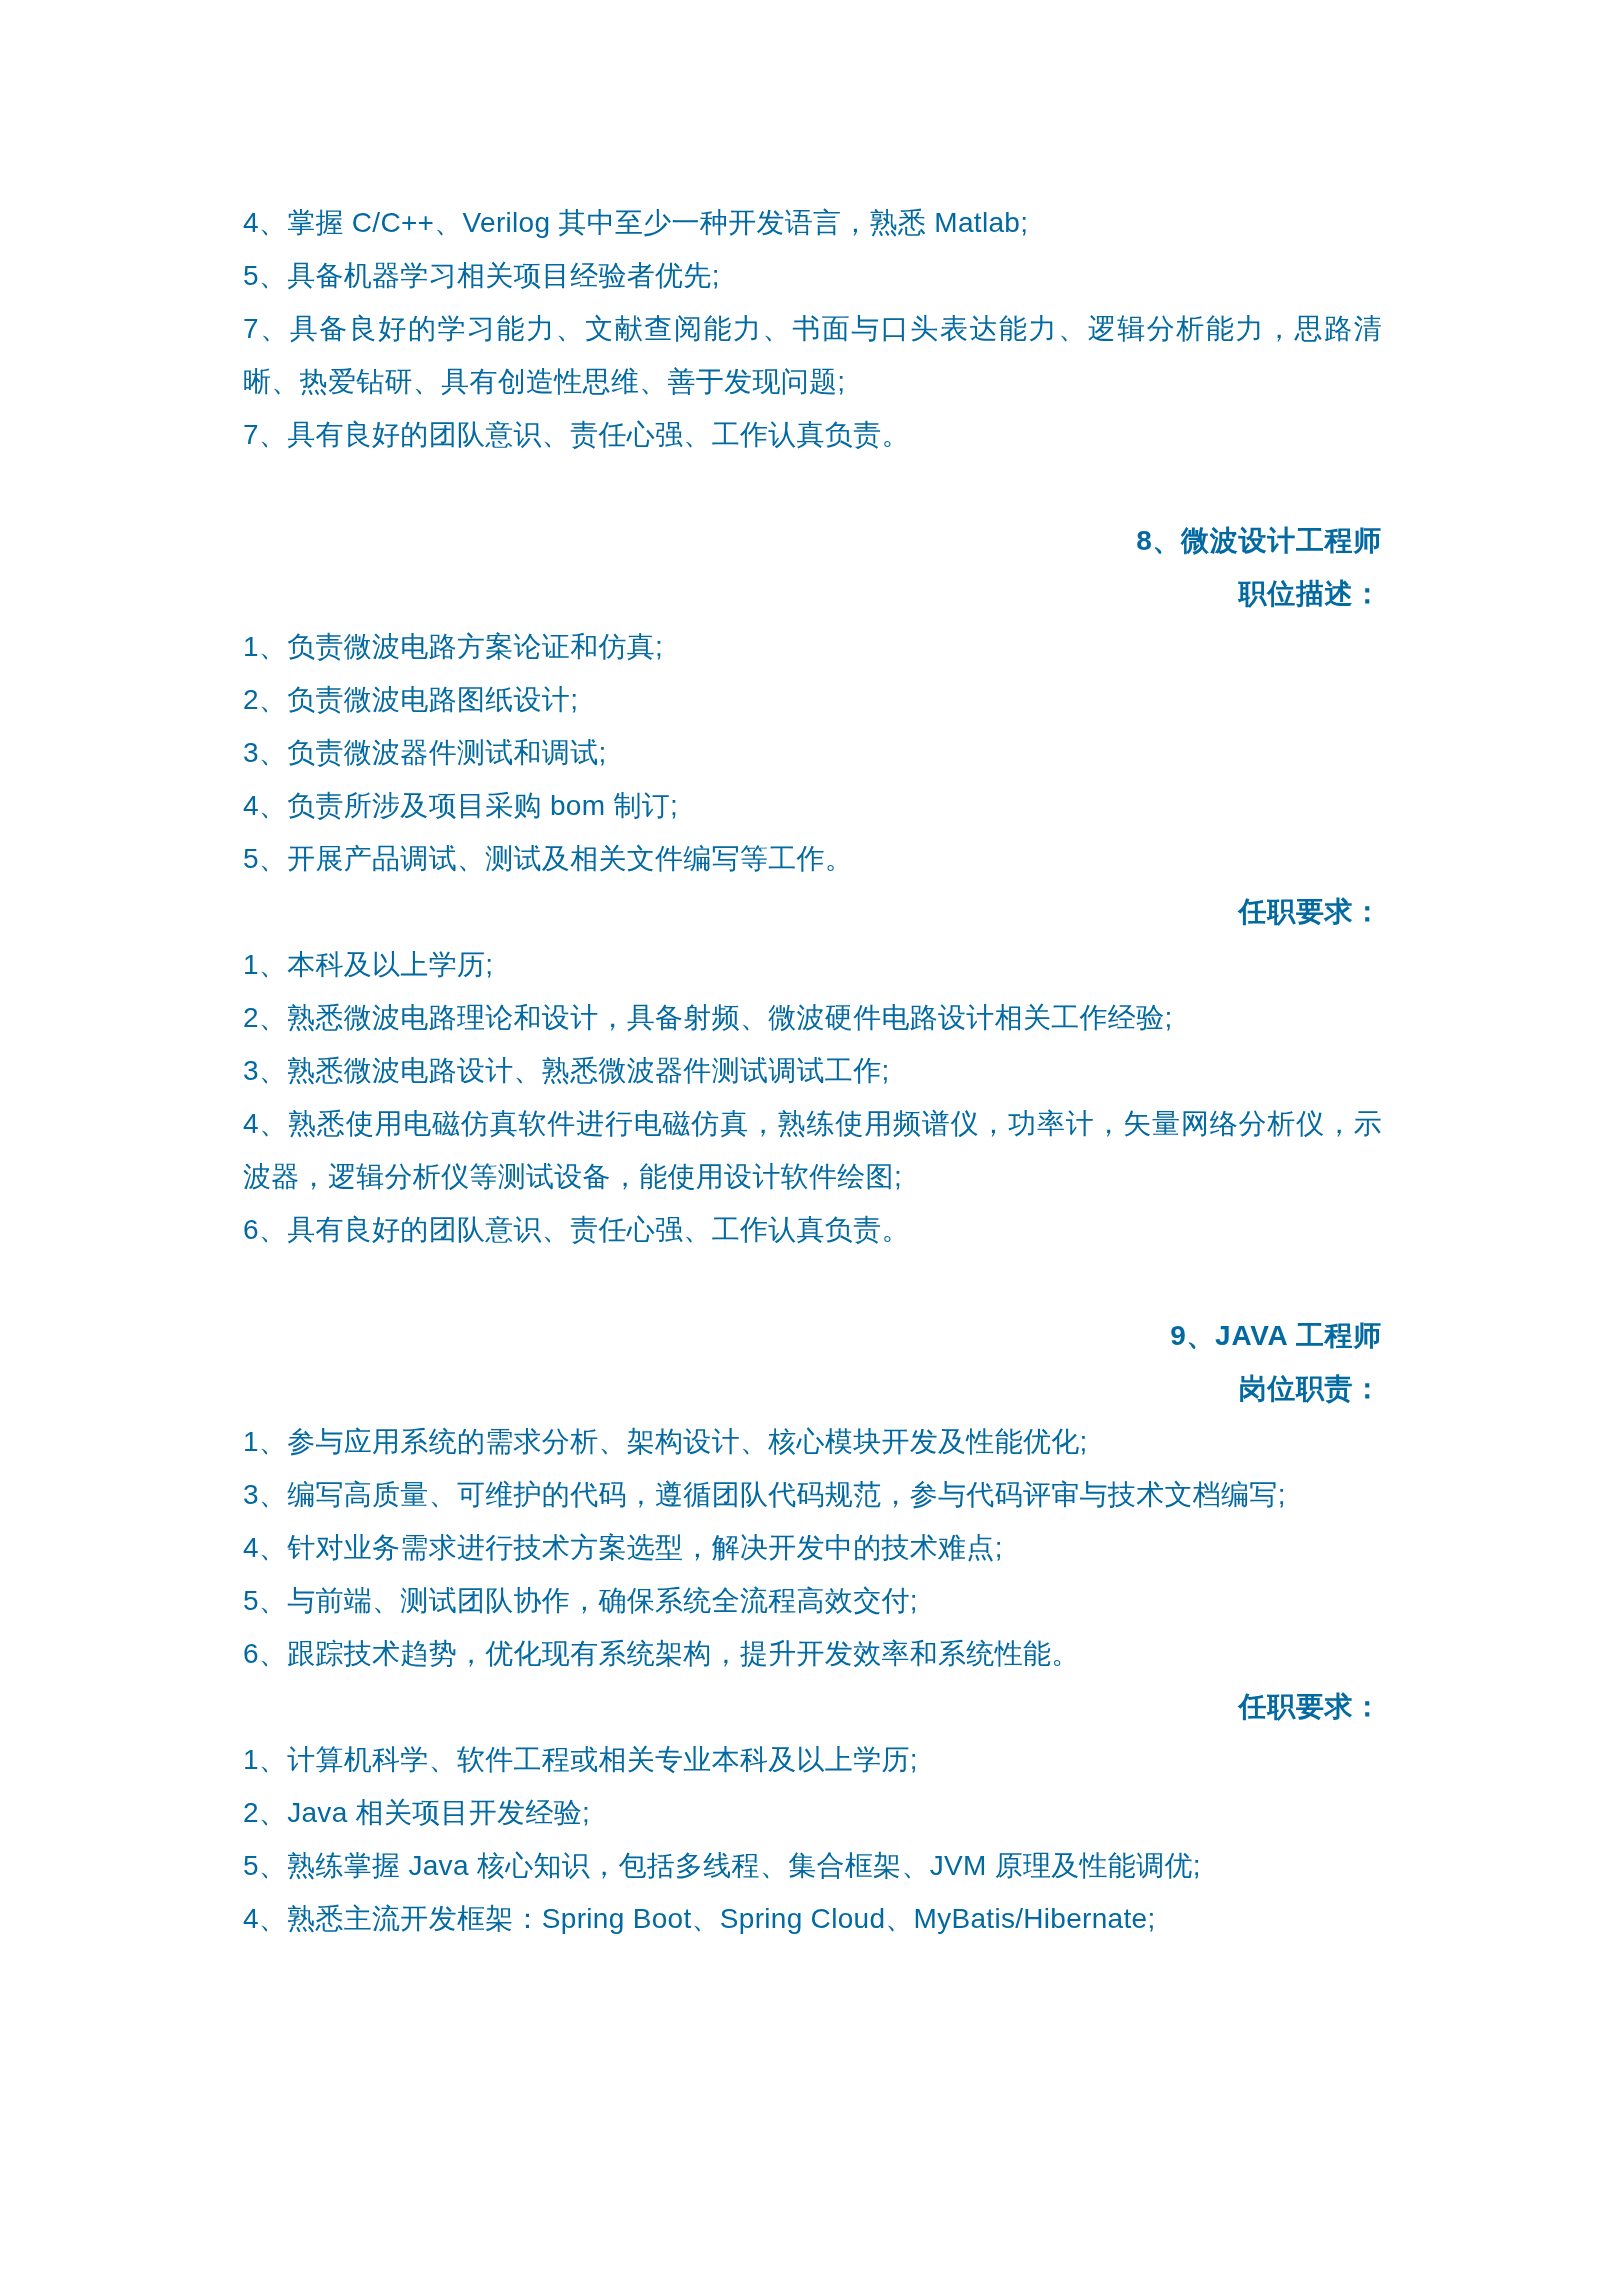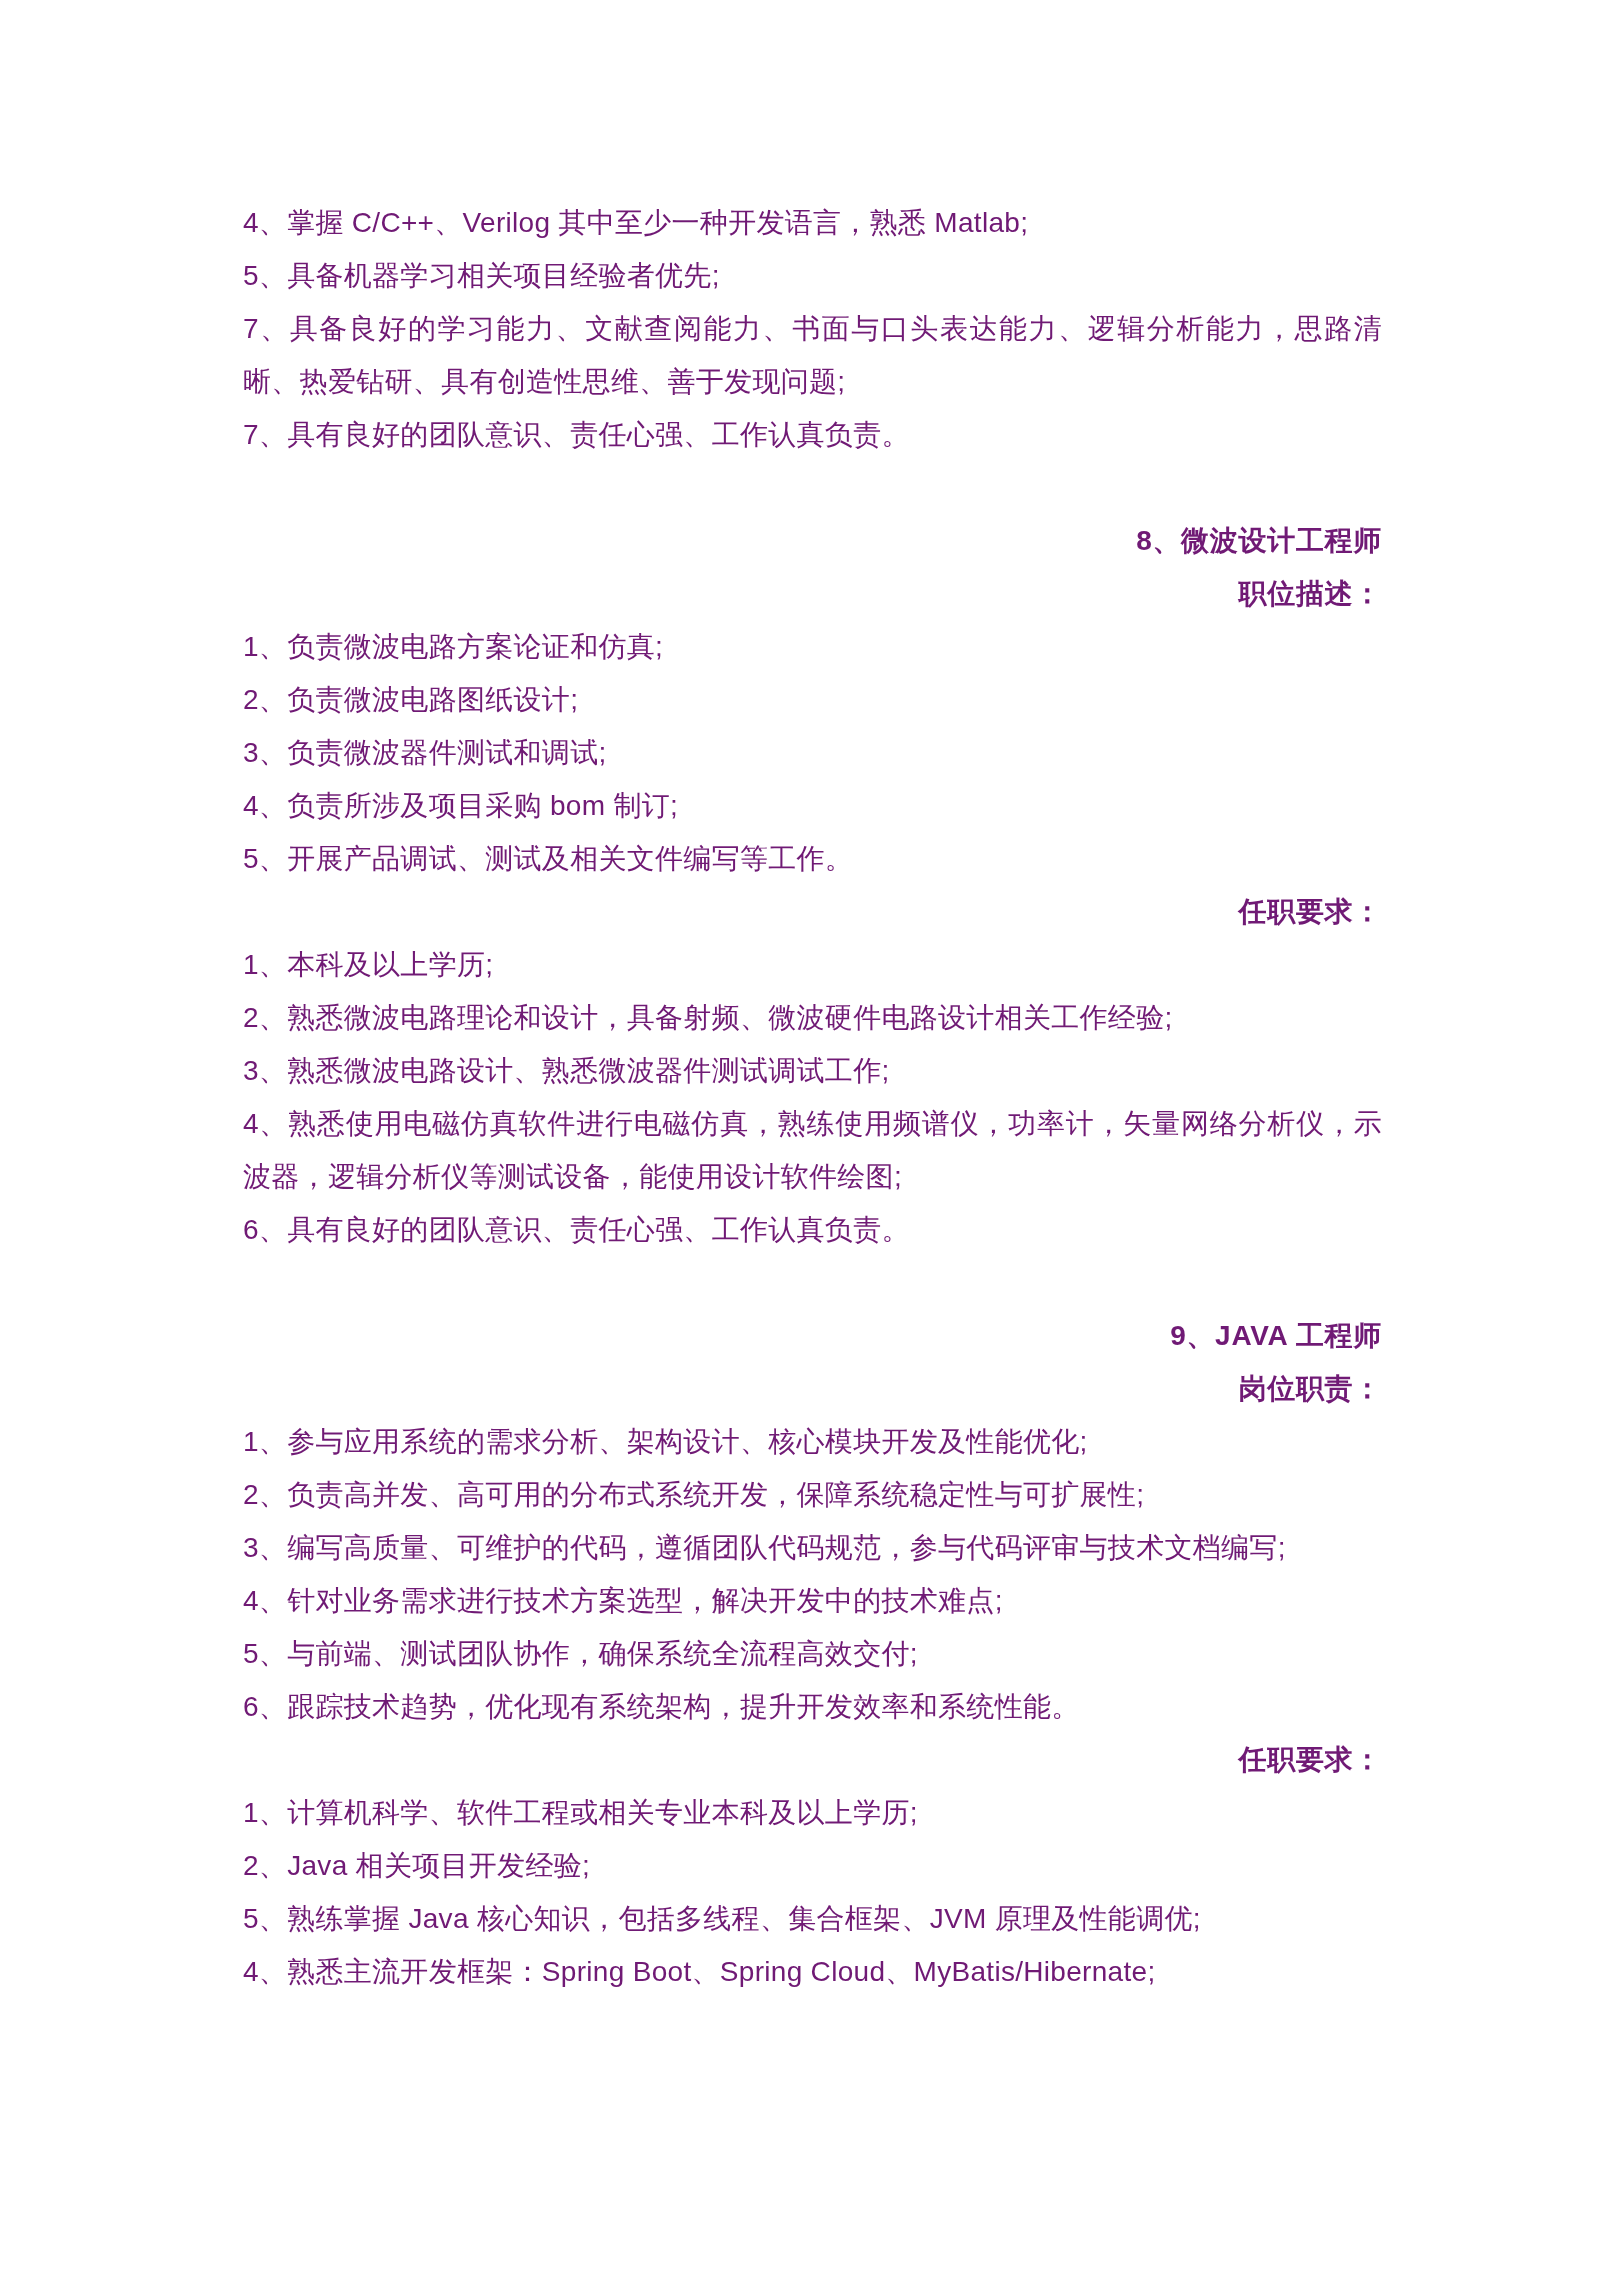--- a/index.html
+++ b/index.html
@@ -19,21 +19,21 @@
     overflow: hidden;
   }
   .line {
     margin: 0;
     font-size: 28px;
     line-height: 53px;
     font-weight: 300;
     text-align: justify;
     word-break: break-all;
     letter-spacing: 0.3px;
-    color: #701a75;
+    color: #0369a1;
   }
   .heading {
     font-weight: 700;
     text-align: right;
     letter-spacing: 0.7px;
   }
   .blank-line {
     height: 53px;
   }
 </style>
@@ -61,21 +61,20 @@
   <p class="line">2、熟悉微波电路理论和设计，具备射频、微波硬件电路设计相关工作经验;</p>
   <p class="line">3、熟悉微波电路设计、熟悉微波器件测试调试工作;</p>
   <p class="line">4、熟悉使用电磁仿真软件进行电磁仿真，熟练使用频谱仪，功率计，矢量网络分析仪，示波器，逻辑分析仪等测试设备，能使用设计软件绘图;</p>
   <p class="line">6、具有良好的团队意识、责任心强、工作认真负责。</p>
 
   <div class="blank-line"></div>
 
   <p class="line heading">9、JAVA 工程师</p>
   <p class="line heading">岗位职责：</p>
   <p class="line">1、参与应用系统的需求分析、架构设计、核心模块开发及性能优化;</p>
-  <p class="line">2、负责高并发、高可用的分布式系统开发，保障系统稳定性与可扩展性;</p>
   <p class="line">3、编写高质量、可维护的代码，遵循团队代码规范，参与代码评审与技术文档编写;</p>
   <p class="line">4、针对业务需求进行技术方案选型，解决开发中的技术难点;</p>
   <p class="line">5、与前端、测试团队协作，确保系统全流程高效交付;</p>
   <p class="line">6、跟踪技术趋势，优化现有系统架构，提升开发效率和系统性能。</p>
   <p class="line heading">任职要求：</p>
   <p class="line">1、计算机科学、软件工程或相关专业本科及以上学历;</p>
   <p class="line">2、Java 相关项目开发经验;</p>
   <p class="line">5、熟练掌握 Java 核心知识，包括多线程、集合框架、JVM 原理及性能调优;</p>
   <p class="line">4、熟悉主流开发框架：Spring Boot、Spring Cloud、MyBatis/Hibernate;</p>
 

